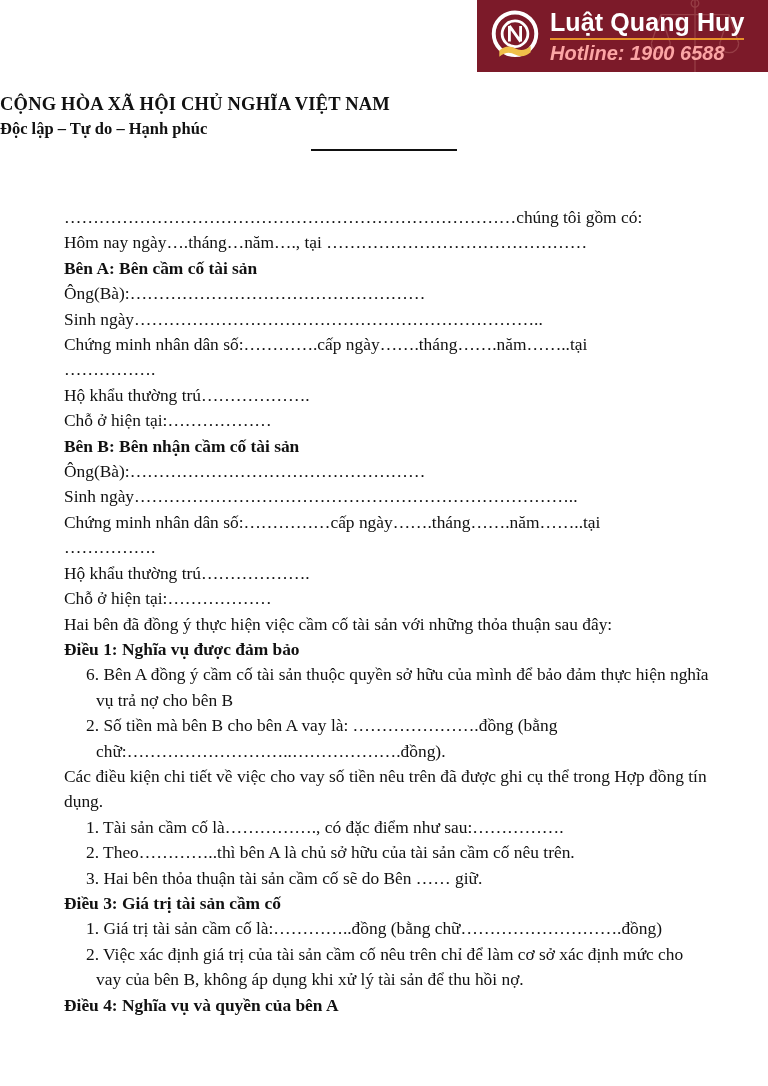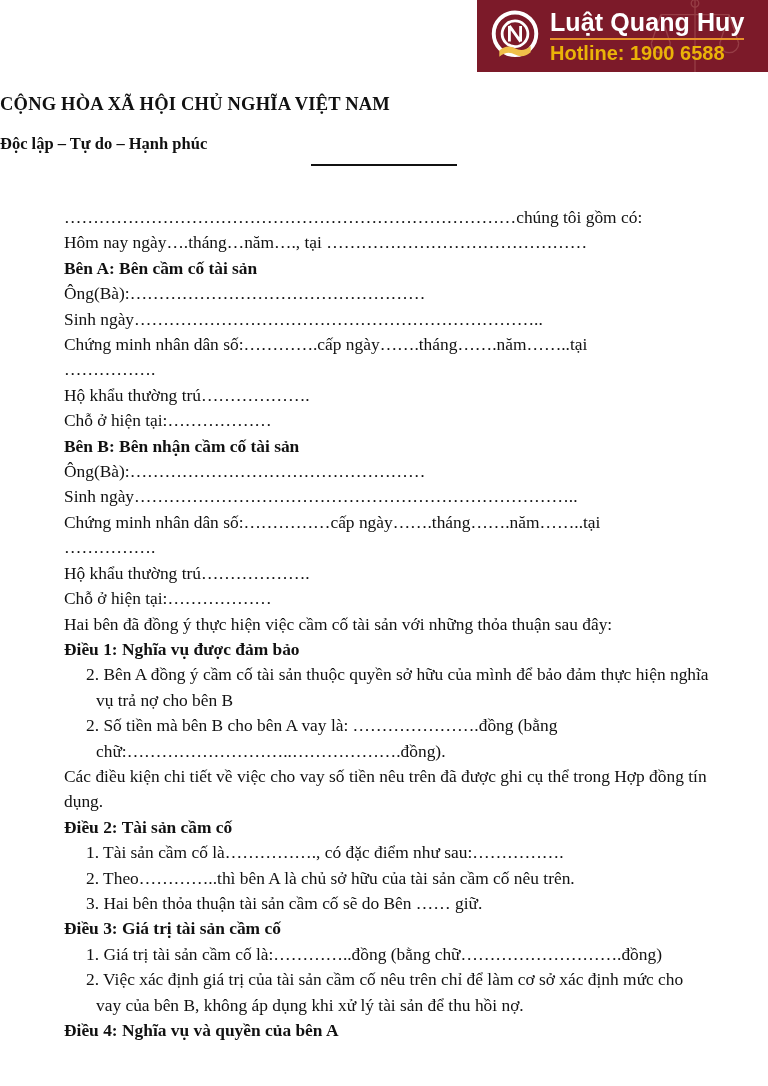--- a/index.html
+++ b/index.html
@@ -68,43 +68,44 @@
     height: 2px;
     background: #e8912a;
     margin: 2px 0 2px 0;
     width: 100%;
   }
   .brand-hotline {
     font-family: "Liberation Sans", "DejaVu Sans", sans-serif;
     font-weight: bold;
     font-size: 20px;
     line-height: 22px;
-    color: #eab308;
+    color: #fca5a5;
     white-space: nowrap;
+    font-style: italic;
   }
 
   
   #doc-head {
     position: absolute;
     top: 92px;
     left: 0;
     width: 768px;
     text-align: left;
   }
   .title-main {
     font-weight: bold;
     font-size: 18.5px;
     line-height: 24px;
     letter-spacing: 0.2px;
   }
   .title-sub {
     font-weight: bold;
     font-size: 16.5px;
     line-height: 23px;
-    margin-top: 16px;
+    margin-top: 1px;
   }
   .title-rule {
     width: 146px;
     height: 2px;
     background: #111111;
     margin: 9px auto 0 auto;
   }
   .title-contract {
     font-weight: bold;
     font-size: 18px;
@@ -187,24 +188,23 @@
     <div class="line">Chỗ ở hiện tại:………………</div>
     <div class="line bold">Bên B: Bên nhận cầm cố tài sản</div>
     <div class="line">Ông(Bà):……………………………………………</div>
     <div class="line">Sinh ngày…………………………………………………………………..</div>
     <div class="line">Chứng minh nhân dân số:……………cấp ngày…….tháng…….năm……..tại</div>
     <div class="line">…………….</div>
     <div class="line">Hộ khẩu thường trú……………….</div>
     <div class="line">Chỗ ở hiện tại:………………</div>
     <div class="line">Hai bên đã đồng ý thực hiện việc cầm cố tài sản với những thỏa thuận sau đây:</div>
     <div class="line bold">Điều 1: Nghĩa vụ được đảm bảo</div>
-    <div class="line indent">2. Bên A đồng ý cầm cố tài sản thuộc quyền sở hữu của mình để bảo đảm thực hiện nghĩa vụ trả nợ cho bên B</div>
+    <div class="line indent">6. Bên A đồng ý cầm cố tài sản thuộc quyền sở hữu của mình để bảo đảm thực hiện nghĩa vụ trả nợ cho bên B</div>
     <div class="line indent">2. Số tiền mà bên B cho bên A vay là: ………………….đồng (bằng chữ:………………………..……………….đồng).</div>
     <div class="line">Các điều kiện chi tiết về việc cho vay số tiền nêu trên đã được ghi cụ thể trong Hợp đồng tín dụng.</div>
-    <div class="line bold">Điều 2: Tài sản cầm cố</div>
     <div class="line indent">1. Tài sản cầm cố là……………., có đặc điểm như sau:…………….</div>
     <div class="line indent">2. Theo…………..thì bên A là chủ sở hữu của tài sản cầm cố nêu trên.</div>
     <div class="line indent">3. Hai bên thỏa thuận tài sản cầm cố sẽ do Bên …… giữ.</div>
     <div class="line bold">Điều 3: Giá trị tài sản cầm cố</div>
     <div class="line indent">1. Giá trị tài sản cầm cố là:…………..đồng (bằng chữ……………………….đồng)</div>
     <div class="line indent">2. Việc xác định giá trị của tài sản cầm cố nêu trên chỉ để làm cơ sở xác định mức cho vay của bên B, không áp dụng khi xử lý tài sản để thu hồi nợ.</div>
     <div class="line bold">Điều 4: Nghĩa vụ và quyền của bên A</div>
   </div>
 
 </body></html>

